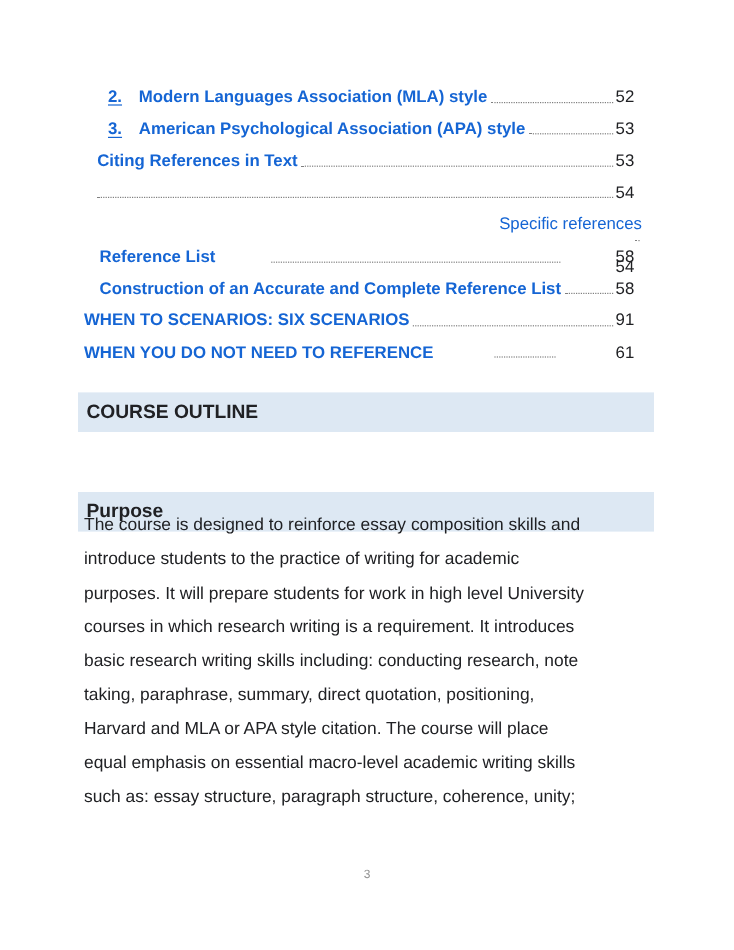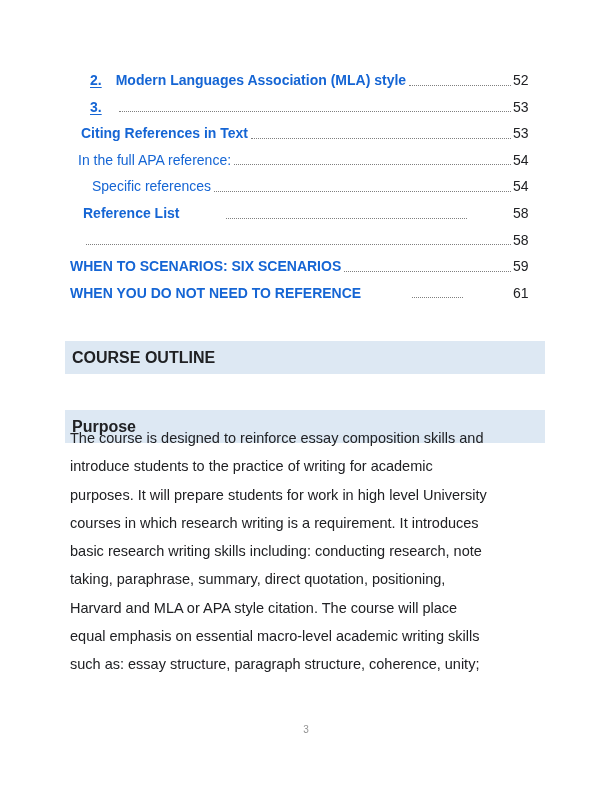--- a/index.html
+++ b/index.html
@@ -71,21 +71,21 @@
     height: 33px;
     background: var(--heading_bg, #dde8f3);
     box-sizing: border-box;
     padding-left: 7px;
     font-size: 16px;
     font-weight: 700;
     line-height: 33px;
     color: var(--text, #202124);
     white-space: nowrap;
   }
-  .hbar--course { top: 341px; }
+  .hbar--course { top: 327px; }
   .hbar--purpose { top: 410px; }
 
   
   .body-par {
     position: absolute;
     left: 70px;
     top: 424px;
     width: 505px;
     font-size: 14.5px;
     line-height: 28.3px;
@@ -111,57 +111,58 @@
 
   <nav class="toc">
       <div class="toc-row bold" style="padding-left: 20px;">
       <span class="toc-num">2.</span>
       <span class="toc-label">Modern Languages Association (MLA) style</span>
       <span class="toc-leader"></span>
       <span class="toc-page">52</span>
     </div>
       <div class="toc-row bold" style="padding-left: 20px;">
       <span class="toc-num">3.</span>
+      <span class="toc-label">American Psychological Association (APA) style</span>
       <span class="toc-leader"></span>
       <span class="toc-page">53</span>
     </div>
       <div class="toc-row bold" style="padding-left: 11px;">
 
       <span class="toc-label">Citing References in Text</span>
       <span class="toc-leader"></span>
       <span class="toc-page">53</span>
     </div>
       <div class="toc-row" style="padding-left: 8px;">
 
-      <span class="toc-label">In the full APA reference:</span>
       <span class="toc-leader"></span>
       <span class="toc-page">54</span>
     </div>
-      <div class="toc-row" style="padding-left: 22px;">
+      <div class="toc-row" style="padding-left: 22px; flex-direction: column;">
 
       <span class="toc-label">Specific references</span>
       <span class="toc-leader"></span>
       <span class="toc-page">54</span>
     </div>
       <div class="toc-row bold" style="padding-left: 13px; gap: 44px;">
 
       <span class="toc-label">Reference List</span>
       <span class="toc-leader"></span>
       <span class="toc-page">58</span>
     </div>
       <div class="toc-row bold" style="padding-left: 13px;">
 
+      <span class="toc-label">Construction of an Accurate and Complete Reference List</span>
       <span class="toc-leader"></span>
       <span class="toc-page">58</span>
     </div>
       <div class="toc-row bold" style="padding-left: 0px;">
 
       <span class="toc-label">WHEN TO SCENARIOS: SIX SCENARIOS</span>
       <span class="toc-leader"></span>
-      <span class="toc-page">59</span>
+      <span class="toc-page">91</span>
     </div>
       <div class="toc-row bold" style="padding-left: 0px; gap: 48px;">
 
       <span class="toc-label">WHEN YOU DO NOT NEED TO REFERENCE</span>
       <span class="toc-leader"></span>
       <span class="toc-page">61</span>
     </div>
     </nav>
 
   <div class="hbar hbar--course">

